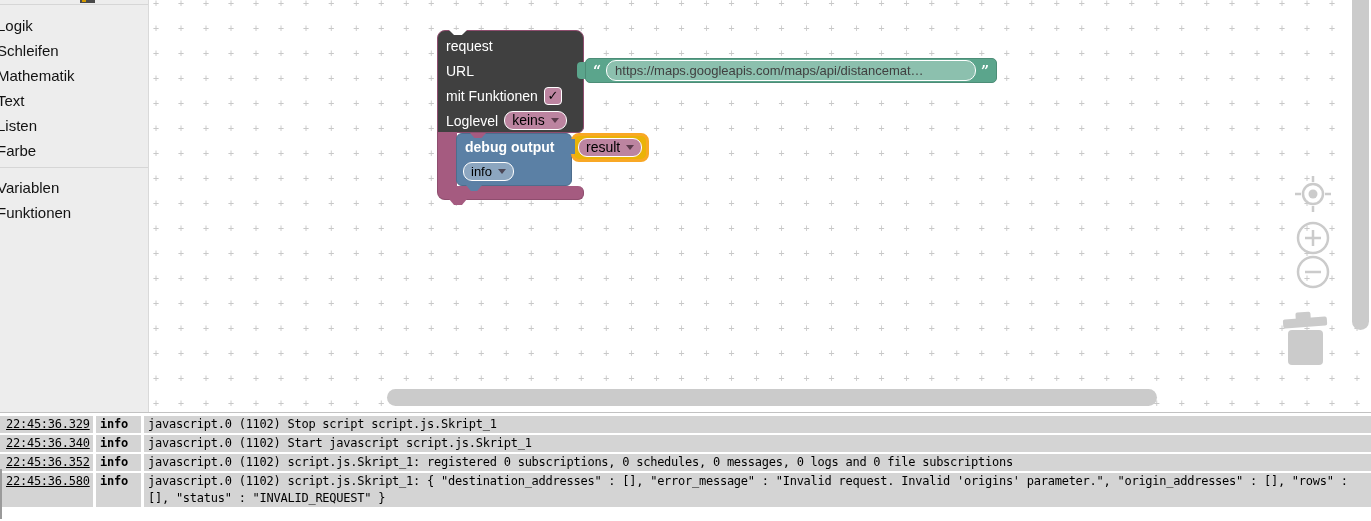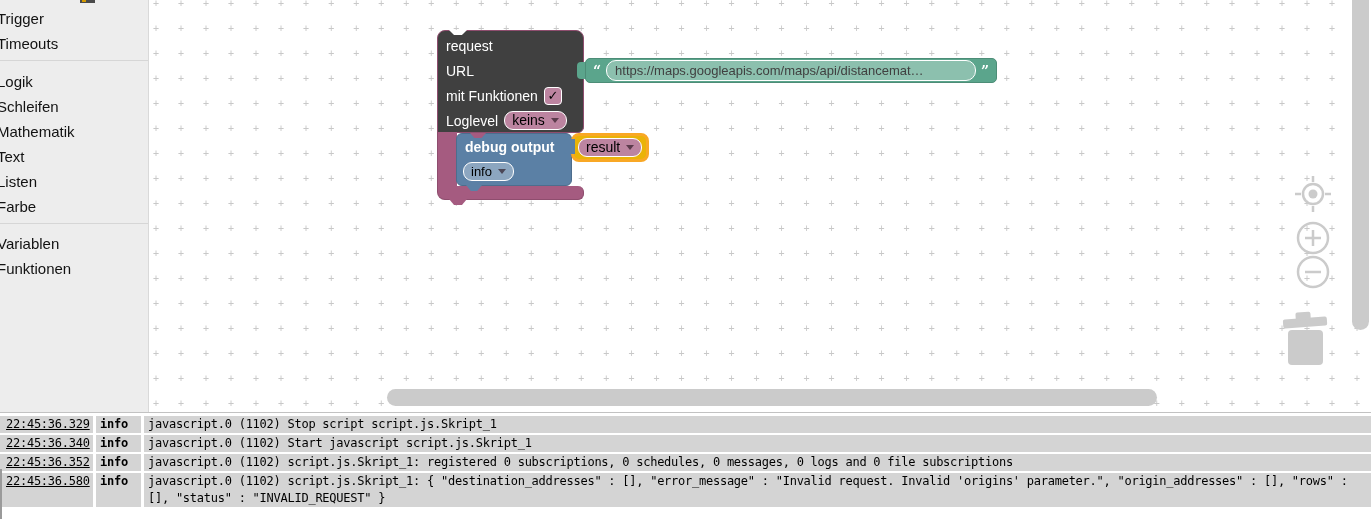--- a/index.html
+++ b/index.html
@@ -76,24 +76,20 @@
 </style>
 </head>
 <body>
 
 <div class="workspace">
 
   <div class="toolbox">
     <div class="clipped-item">
         <span></span>
       </div>
-    <div class="tb-group g1">
-      <div class="tb-item">Trigger</div>
-      <div class="tb-item">Timeouts</div>
-    </div>
     <div class="tb-group g2">
       <div class="tb-item">Logik</div>
       <div class="tb-item">Schleifen</div>
       <div class="tb-item">Mathematik</div>
       <div class="tb-item">Text</div>
       <div class="tb-item">Listen</div>
       <div class="tb-item">Farbe</div>
     </div>
     <div class="tb-group g3">
       <div class="tb-item">Variablen</div>

